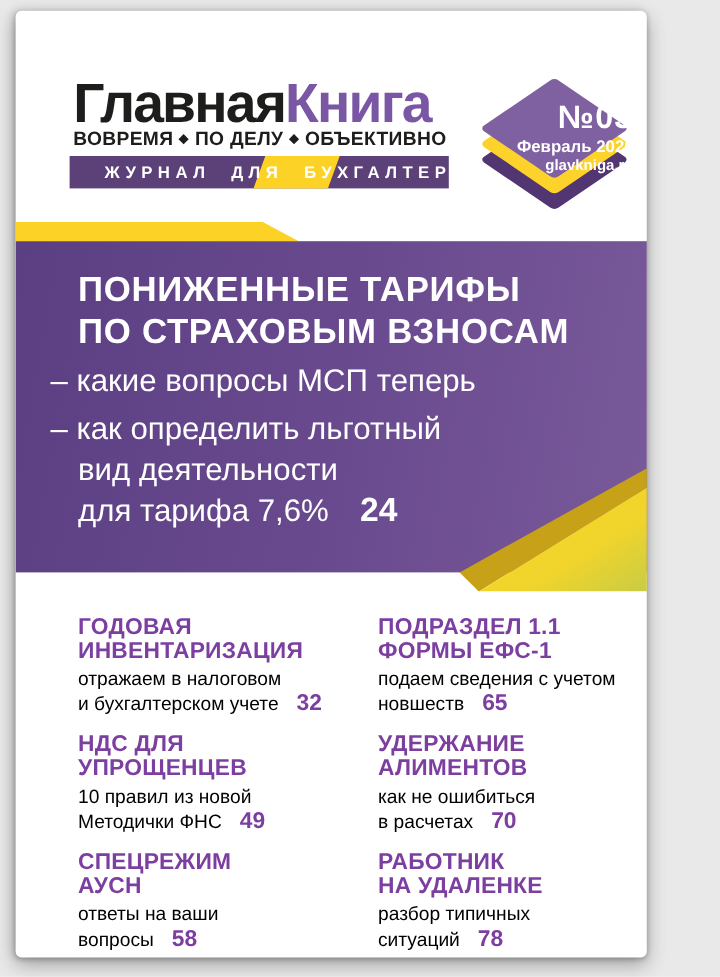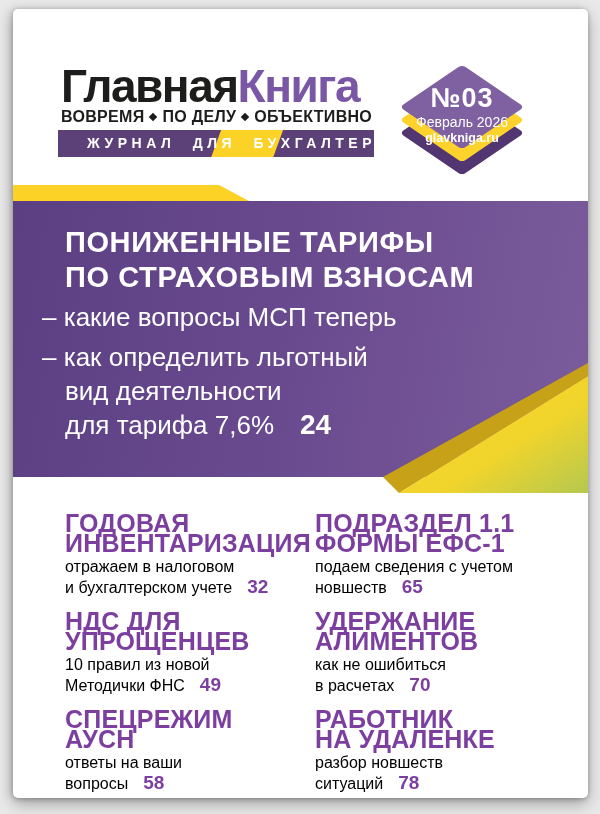--- a/index.html
+++ b/index.html
@@ -4,21 +4,21 @@
 <style>
   html,body{margin:0;padding:0;}
   body{
     width:600px;height:814px;
     background:#e9e9e9;
     font-family:"Liberation Sans", sans-serif;
     overflow:hidden;
     position:relative;
   }
   .page{
-    position:absolute;left:13px;top:9px;width:575px;height:789px;
+    position:absolute;left:13px;top:9px;width:526px;height:789px;
     background:#ffffff;border-radius:5px;
     box-shadow:0 6px 16px rgba(0,0,0,.30), 0 1px 4px rgba(0,0,0,.22), -3px 0 8px rgba(0,0,0,.10);
     overflow:hidden;
   }
 
   
   .logo{position:absolute;left:48px;top:54px;font-size:46px;line-height:46px;font-weight:bold;letter-spacing:-1.5px;white-space:nowrap;}
   .logo-black{color:#1d1d1b;}
   .logo-purple{color:#7a57a4;}
   .tagline{position:absolute;left:48px;top:97px;font-size:16px;line-height:22px;font-weight:bold;color:#1d1d1b;letter-spacing:.3px;white-space:nowrap;}
@@ -26,40 +26,40 @@
   .banner{position:absolute;left:45px;top:121px;width:316px;height:27px;background:#5c4178;overflow:hidden;}
   .banner-slash{position:absolute;left:158px;top:-3px;width:62px;height:34px;background:#fdd226;transform:skewX(-20deg);z-index:1;}
   .banner-text{position:relative;z-index:2;display:block;line-height:27px;padding-left:29px;font-size:14px;font-weight:bold;color:#fff;letter-spacing:4.5px;word-spacing:9px;white-space:nowrap;}
 
   
   .badge{position:absolute;left:383px;top:50px;width:132px;height:134px;}
   .bdiamond{position:absolute;left:22px;width:88px;height:88px;border-radius:5px;transform:scaleY(.68) rotate(45deg);}
   .d-main{top:4px;background:#7f61a1;z-index:3;}
   .d-yellow{top:17px;background:#fdd22a;z-index:2;}
   .d-dark{top:30px;background:#523672;z-index:1;}
-  .badge-text{position:absolute;left:0;top:24px;width:132px;text-align:center;z-index:4;color:#fff;}
+  .badge-text{position:absolute;left:0;top:24px;width:132px;text-align:right;z-index:4;color:#fff;}
   .badge-issue{font-size:27px;line-height:30px;font-weight:bold;letter-spacing:1px;}
-  .badge-date{font-size:14px;line-height:17px;margin-top:1px;}
+  .badge-date{font-size:14px;line-height:17px;margin-top:1px;font-weight:bold;}
   .badge-site{font-size:12.5px;line-height:15px;font-weight:bold;}
 
   
   .hero{position:absolute;left:0;top:176px;width:575px;}
   .hero-strip{width:236px;height:16px;background:#fdd226;clip-path:polygon(0 0, 206px 0, 236px 16px, 0 16px);}
   .hero-band{position:relative;height:276px;background:linear-gradient(100deg,#5b3f82 0%,#69498e 45%,#7b5c9b 100%);}
   .wedge{position:absolute;right:0;bottom:-16px;width:205px;height:140px;z-index:1;}
   .hero-title{position:absolute;left:52px;top:24px;margin:0;color:#fff;font-size:29px;line-height:35px;font-weight:bold;letter-spacing:.6px;z-index:2;}
   .bullets{position:absolute;left:52px;top:99px;color:#fff;font-size:26px;line-height:34px;font-weight:normal;z-index:2;}
   .b-first{text-indent:-23px;}
   .bullet + .bullet{margin-top:6px;}
   .b-page{font-weight:bold;font-size:28px;margin-left:26px;}
 
   
   .toc{position:absolute;left:52px;top:504px;width:480px;display:grid;grid-template-columns:250px 1fr;column-gap:0;}
   .toc-item{margin-bottom:13px;}
-  .toc-item h3{margin:0;font-size:25px;line-height:20px;font-weight:bold;color:#7c3fa0;letter-spacing:.2px;}
+  .toc-item h3{margin:0;font-size:19px;line-height:20px;font-weight:bold;color:#7c3fa0;letter-spacing:.2px;}
   .toc-item p{margin:5px 0 0;font-size:17px;line-height:21px;color:#3c3c3b;}
   .pagenum{color:#7c3fa0;font-weight:bold;font-size:19px;margin-left:15px;}
 </style>
 </head>
 <body>
 
 <div class="page">
 
   <div class="logo">
     <span class="logo-black">Главная</span><span class="logo-purple">Книга</span>
@@ -181,20 +181,20 @@
           <div><span>в расчетах</span><span class="pagenum">70</span></div>
         <p></p>
       </article>
       <article class="toc-item">
         <h3>
           <div>РАБОТНИК</div>
           <div>НА УДАЛЕНКЕ</div>
         </h3>
         <p>
           </p>
-          <div>разбор новшеств</div>
+          <div>разбор типичных</div>
           <div><span>ситуаций</span><span class="pagenum">78</span></div>
         <p></p>
       </article>
     </div>
 
   </div>
 </div>
 
 </body></html>

